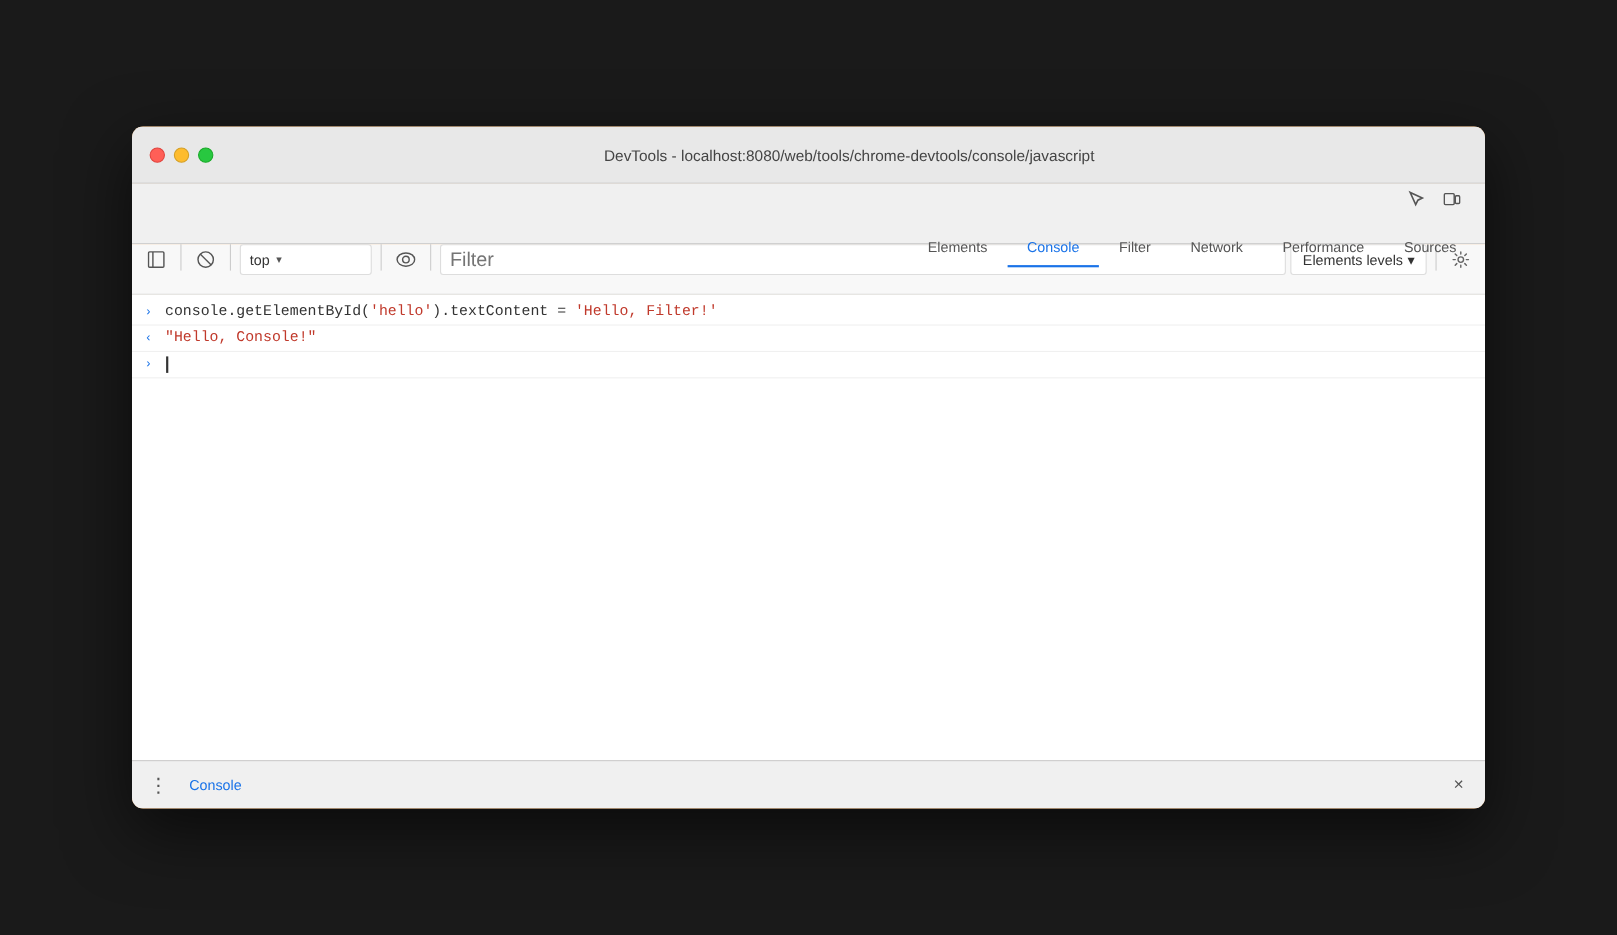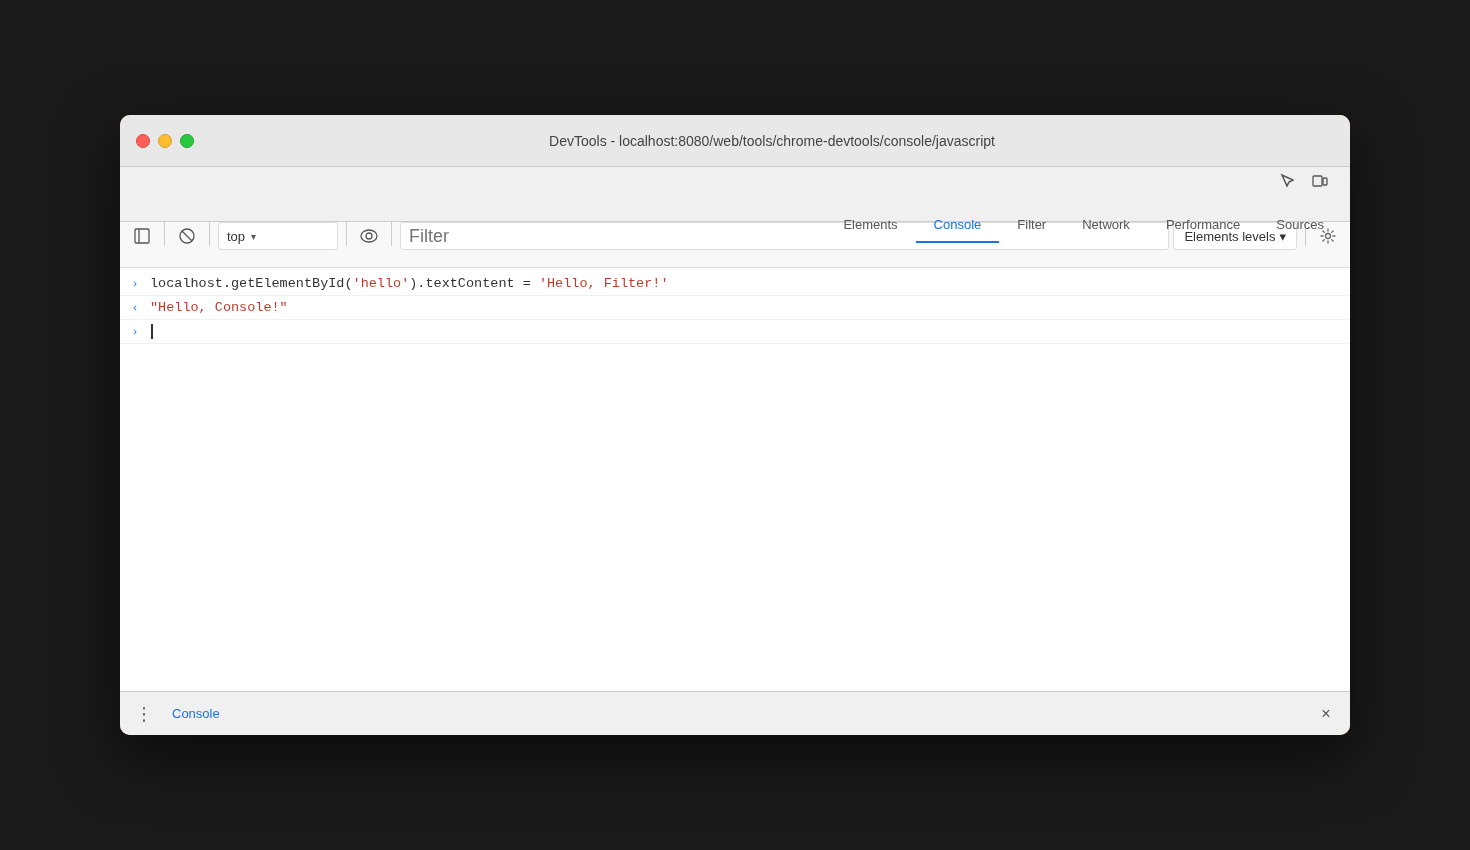--- a/index.html
+++ b/index.html
@@ -423,21 +423,21 @@
         <path d="M8 1v2M8 13v2M1 8h2M13 8h2M2.93 2.93l1.41 1.41M11.66 11.66l1.41 1.41M2.93 13.07l1.41-1.41M11.66 4.34l1.41-1.41" stroke="#666" stroke-width="1.3" stroke-linecap="round"></path>
       </svg>
     </div>
   </div>
 
   <div class="console-area">
 
     <div class="console-line">
       <div class="console-chevron chevron-right">›</div>
       <div class="console-text input-line">
-        <span class="code-black">localhost.getElementById(</span><span class="code-red">'hello'</span><span class="code-black">).textContent = </span><span class="code-red">'Hello, Filter!'</span>
+        <span class="code-black">console.getElementById(</span><span class="code-red">'hello'</span><span class="code-black">).textContent = </span><span class="code-red">'Hello, Filter!'</span>
       </div>
     </div>
 
     <div class="console-line">
       <div class="console-chevron chevron-left">‹</div>
       <div class="console-text return-value">"Hello, Console!"</div>
     </div>
 
     <div class="console-line">
       <div class="console-chevron chevron-right">›</div>

